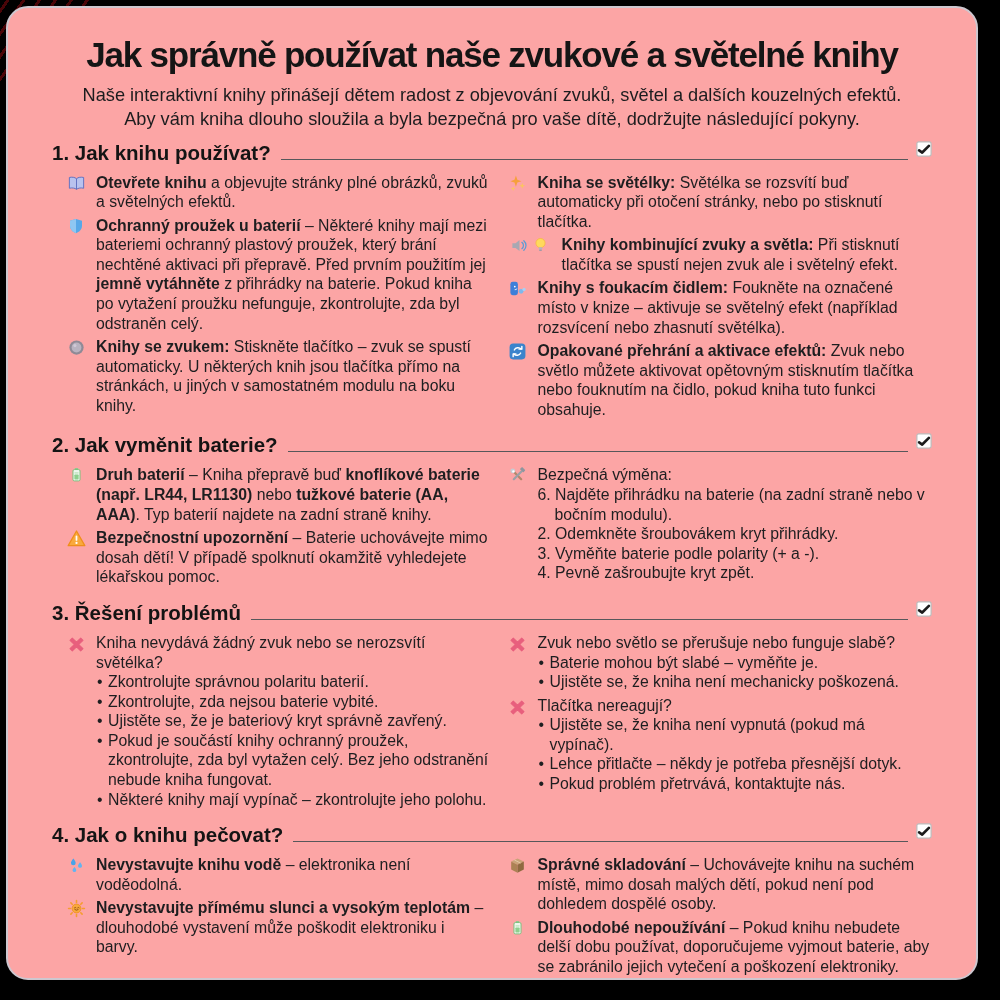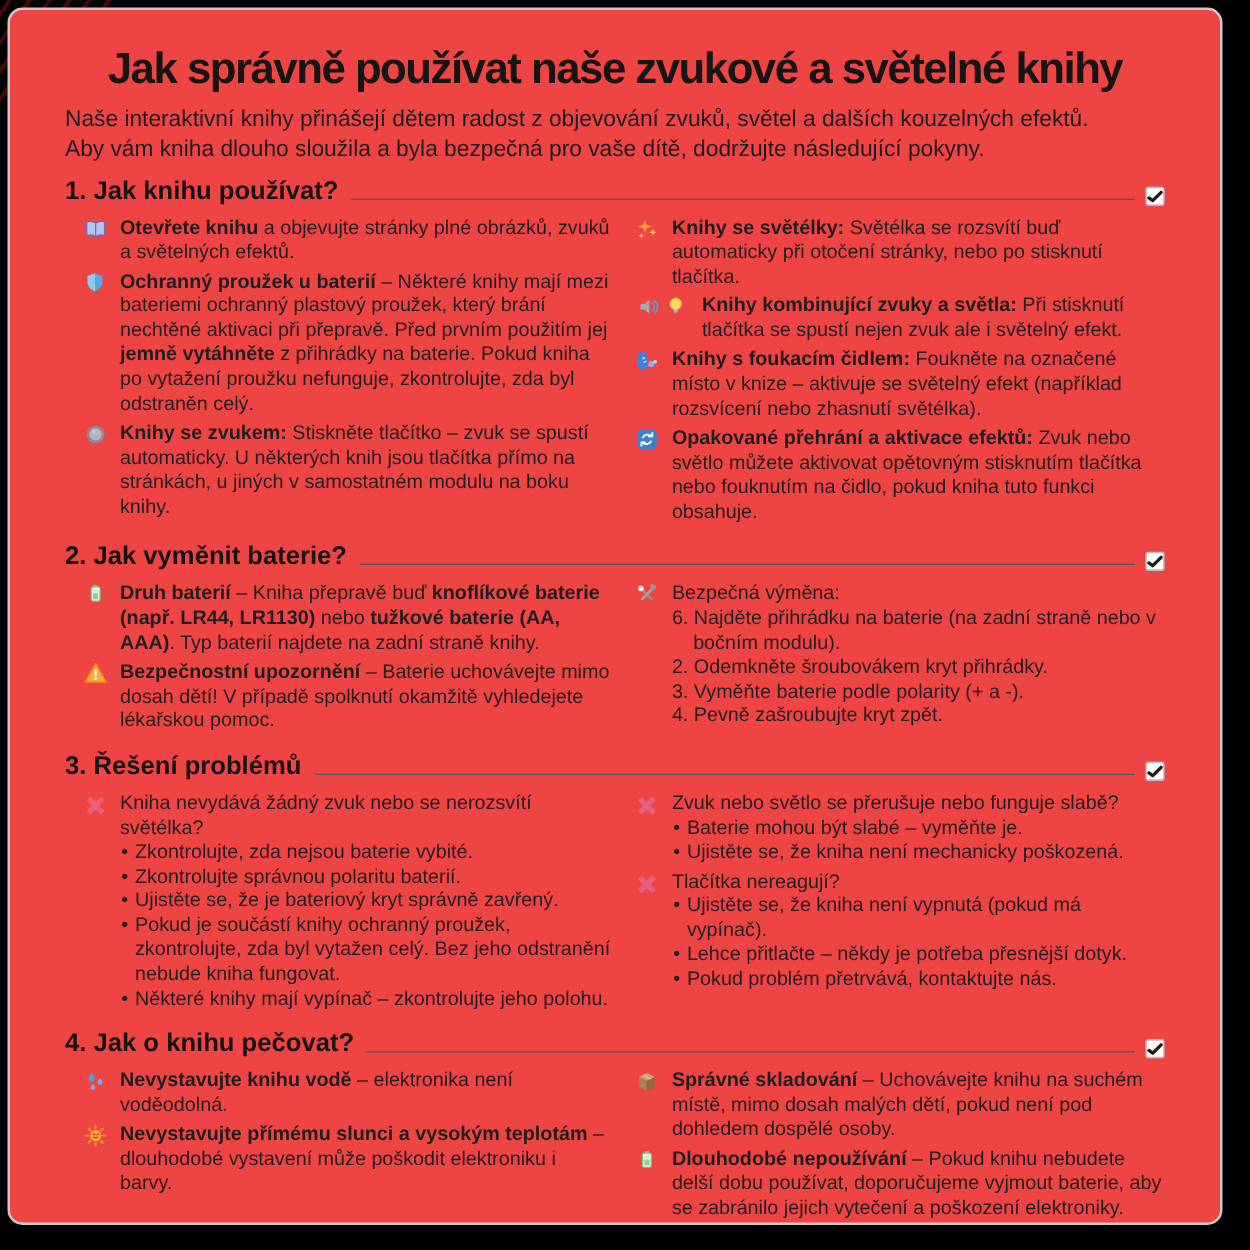--- a/index.html
+++ b/index.html
@@ -1,26 +1,26 @@
 <!DOCTYPE html>
 <html lang="cs"><head>
 <meta charset="utf-8">
 <style>
   html,body{margin:0;padding:0;}
   body{width:1000px;height:1000px;background:#000;position:relative;
        font-family:"Liberation Sans","DejaVu Sans",sans-serif;}
   .corner-decor{position:absolute;left:0;top:0;width:90px;height:90px;
        background:repeating-linear-gradient(125deg,#000 0 5px,#4a0508 5px 8px,#000 8px 13px);}
-  .card{position:absolute;left:6px;top:6px;width:972px;height:974px;background:#ef4444;
-        border-radius:12px;border:2px solid #cdc7cf;box-sizing:border-box;overflow:hidden;}
+  .card{position:absolute;left:6px;top:6px;width:972px;height:974px;background:#fca5a5;
+        border-radius:22px;border:2px solid #cdc7cf;box-sizing:border-box;overflow:hidden;}
   .content{padding:16px 44px 0 44px;color:#1e1e20;}
   .title{font-size:35px;font-weight:bold;letter-spacing:-1.2px;color:#151515;
          text-align:center;margin:12px 0 8px;line-height:1.1;}
-  .intro{font-size:18.2px;line-height:1.32;text-align:left;color:#1c1c1e;}
-  .sec-head{display:flex;align-items:flex-end;margin:10px 0 4px;}
+  .intro{font-size:18.2px;line-height:1.32;text-align:center;color:#1c1c1e;}
+  .sec-head{display:flex;margin:10px 0 4px;}
   .sec-title{font-weight:bold;font-size:20.5px;white-space:nowrap;color:#141414;}
   .rule{flex:1;border-bottom:1.8px solid #57575a;margin:0 8px 5px 10px;}
   .chk{margin-bottom:0;line-height:0;}
   .cols{display:grid;grid-template-columns:1fr 1fr;column-gap:16px;padding-left:13px;align-items:start;}
   .item{display:flex;gap:9px;margin:4px 0;font-size:15.8px;line-height:1.24;}
   .ic{flex:0 0 auto;width:22px;display:flex;justify-content:center;align-items:flex-start;margin-top:1px;line-height:0;}
   .ic-wide{width:46px;gap:3px;}
   .txt{flex:1;}
   .b{font-weight:bold;}
   .itm-title{font-weight:normal;}
@@ -86,21 +86,21 @@
         </div>
         <div class="col">
           <div class="item">
             <span class="ic">
               <svg viewBox="0 0 24 24" width="19" height="19">
                   <path d="M10 2l1.8 5.2L17 9l-5.2 1.8L10 16l-1.8-5.2L3 9l5.2-1.8Z" fill="#f6a03c"></path>
                   <path d="M18 11l1 2.8 2.8 1-2.8 1-1 2.8-1-2.8-2.8-1 2.8-1Z" fill="#fbc55f"></path>
                   <path d="M6.5 15.5l.8 2.2 2.2.8-2.2.8-.8 2.2-.8-2.2-2.2-.8 2.2-.8Z" fill="#fbc55f"></path>
                 </svg>
             </span>
-            <div class="txt"><span class="b">Knihy se světélky:</span><span> Světélka se rozsvítí buď automaticky při otočení stránky, nebo po stisknutí tlačítka.</span></div>
+            <div class="txt"><span class="b">Kniha se světélky:</span><span> Světélka se rozsvítí buď automaticky při otočení stránky, nebo po stisknutí tlačítka.</span></div>
           </div>
           <div class="item">
             <span class="ic ic-wide">
               <span><svg viewBox="0 0 24 24" width="19" height="19">
                     <path d="M3 9h4l5-4v14l-5-4H3Z" fill="#a8a8b2"></path>
                     <path d="M15 8a5 5 0 0 1 0 8M17.5 6a8 8 0 0 1 0 12" stroke="#5b9bd5" stroke-width="1.6" fill="none" stroke-linecap="round"></path>
                   </svg></span>
               <span><svg viewBox="0 0 24 24" width="17" height="17">
                     <circle cx="12" cy="10" r="6.5" fill="#ffd95c" stroke="#f3b73c" stroke-width="1"></circle>
                     <rect x="9.5" y="16" width="5" height="3" rx="1" fill="#b9b3c0"></rect>
@@ -209,22 +209,22 @@
       <div class="cols">
         <div class="col">
           <div class="item">
             <span class="ic">
               <svg viewBox="0 0 24 24" width="21" height="21">
                   <path d="M4.6 7.2 7.2 4.6 12 9.4l4.8-4.8 2.6 2.6L14.6 12l4.8 4.8-2.6 2.6L12 14.6l-4.8 4.8-2.6-2.6L9.4 12Z" fill="#e85f7d" stroke="#e85f7d" stroke-width="1.2" stroke-linejoin="round"></path>
                 </svg>
             </span>
             <div class="txt">
               <div class="itm-title">Kniha nevydává žádný zvuk nebo se nerozsvítí světélka?</div>
+              <div class="bullet">Zkontrolujte správnou polaritu baterií.</div>
               <div class="bullet">Zkontrolujte, zda nejsou baterie vybité.</div>
-              <div class="bullet">Zkontrolujte správnou polaritu baterií.</div>
               <div class="bullet">Ujistěte se, že je bateriový kryt správně zavřený.</div>
               <div class="bullet">Pokud je součástí knihy ochranný proužek, zkontrolujte, zda byl vytažen celý. Bez jeho odstranění nebude kniha fungovat.</div>
               <div class="bullet">Některé knihy mají vypínač – zkontrolujte jeho polohu.</div>
             </div>
           </div>
         </div>
         <div class="col">
           <div class="item">
             <span class="ic">
               <svg viewBox="0 0 24 24" width="21" height="21">

